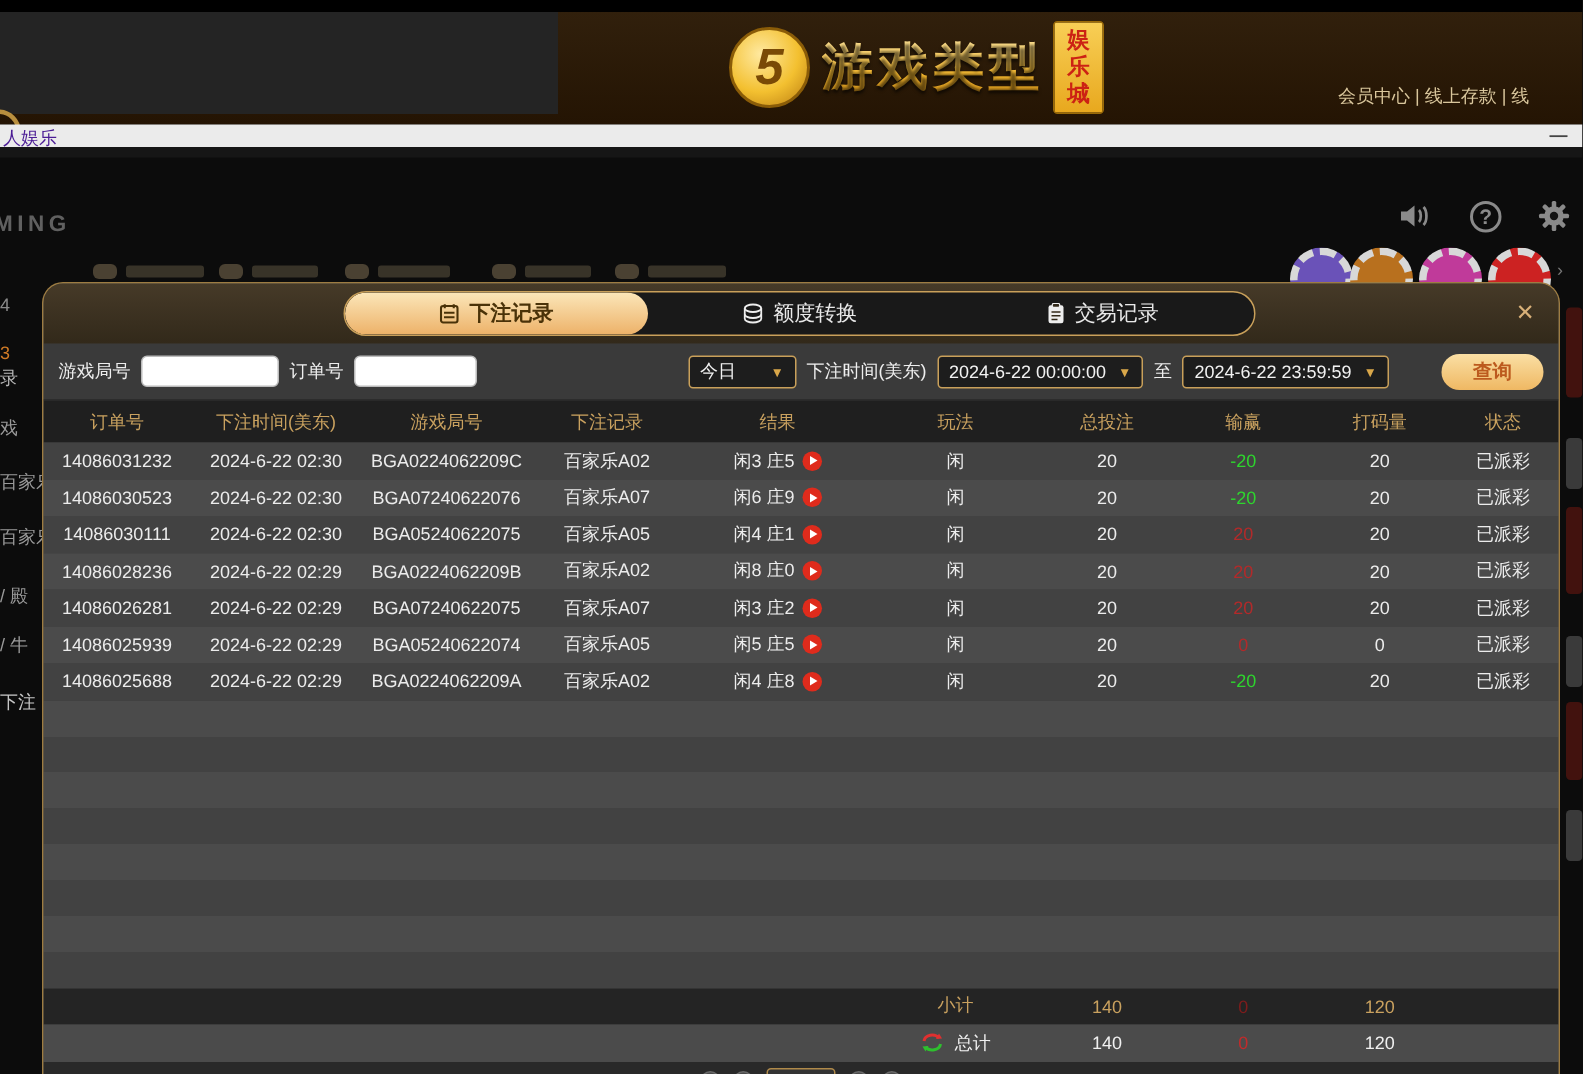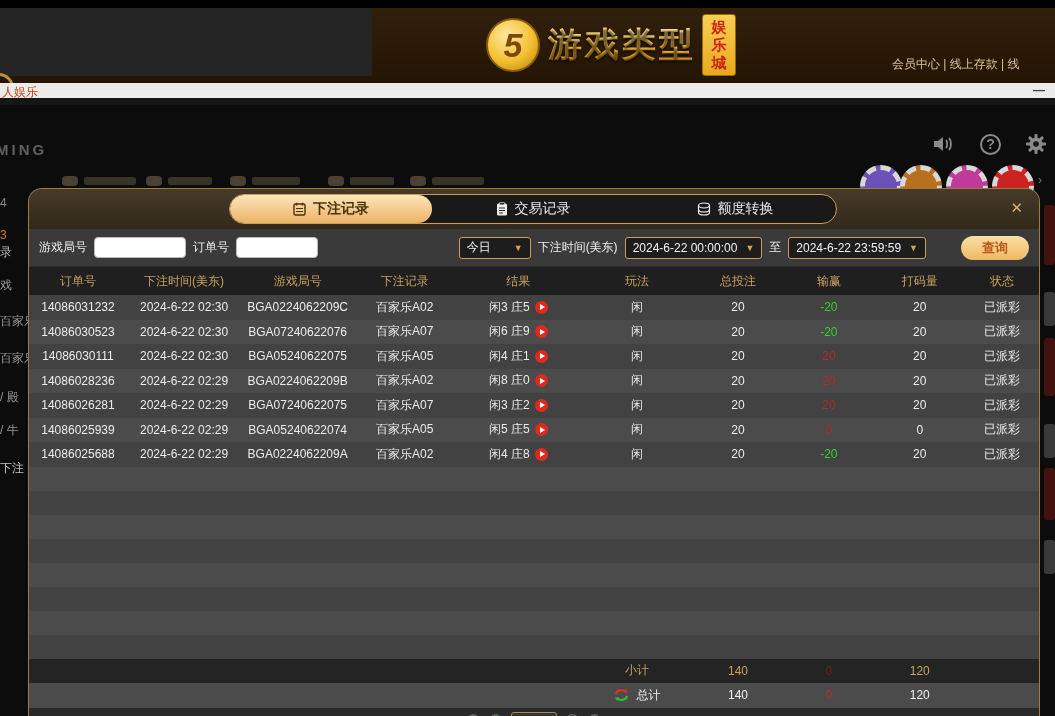--- a/index.html
+++ b/index.html
@@ -22,21 +22,21 @@
     -webkit-background-clip:text; background-clip:text; color:transparent;
     text-shadow:0 2px 2px rgba(0,0,0,.55); }
   .logo-badge { margin-left:6px; width:34px; padding:3px 0; background:linear-gradient(180deg,#f8cf56,#e8a81e);
     border:1px solid #9a6a08; border-radius:3px; display:flex; flex-direction:column; align-items:center;
     color:#cc2214; font-weight:bold; font-size:15px; line-height:18px; }
   .header-links { position:absolute; right:0; top:48px; width:163px; overflow:hidden;
     white-space:nowrap; color:#d9c69c; font-size:12px; }
 
   
   .graybar { position:absolute; left:0; top:83px; width:1055px; height:15px; background:#ebebeb; z-index:6; }
-  .graybar .tabname { position:absolute; left:2px; top:1px; color:#c2410c; }
+  .graybar .tabname { position:absolute; left:2px; top:1px; color:#4c1d95; }
   .graybar .winmin { position:absolute; right:10px; top:0px; color:#444; font-weight:bold; }
   .darkstrip { position:absolute; left:0; top:98px; width:1055px; height:7px; background:#161616; z-index:6; }
 
   
   .lobby { position:absolute; left:0; top:105px; width:1055px; height:611px; background:#0c0c0c; }
   .partner-logo { position:absolute; left:-4px; top:36px; color:#606060; font-size:15px;
     font-weight:bold; letter-spacing:3px; }
   .sys-icons { position:absolute; right:8px; top:28px; display:flex; gap:24px; align-items:center; }
   .sys-icons svg { display:block; }
   .help-circle { width:21px; height:21px; border:2px solid #8a8a8a; border-radius:50%;
@@ -222,36 +222,36 @@
           <svg width="13" height="14" viewBox="0 0 13 14">
             <rect x="1" y="2" width="11" height="11" rx="1.5" fill="none" stroke="#4a3208" stroke-width="1.4"></rect>
             <line x1="3.5" y1="0.8" x2="3.5" y2="3.5" stroke="#4a3208" stroke-width="1.4"></line>
             <line x1="9.5" y1="0.8" x2="9.5" y2="3.5" stroke="#4a3208" stroke-width="1.4"></line>
             <line x1="3" y1="6.5" x2="10" y2="6.5" stroke="#4a3208" stroke-width="1.2"></line>
             <line x1="3" y1="9.5" x2="10" y2="9.5" stroke="#4a3208" stroke-width="1.2"></line>
           </svg>
           <span>下注记录</span>
         </div>
         <div class="tab">
+          <svg width="14" height="14" viewBox="0 0 14 14">
+            <ellipse cx="7" cy="3.5" rx="5.5" ry="2.5" fill="none" stroke="#eee" stroke-width="1.2"></ellipse>
+            <path d="M1.5 3.5v4c0 1.4 2.5 2.5 5.5 2.5s5.5-1.1 5.5-2.5v-4" fill="none" stroke="#eee" stroke-width="1.2"></path>
+            <path d="M1.5 7.5v3c0 1.4 2.5 2.5 5.5 2.5s5.5-1.1 5.5-2.5v-3" fill="none" stroke="#eee" stroke-width="1.2"></path>
+          </svg>
+          <span>额度转换</span>
+        </div>
+        <div class="tab">
           <svg width="12" height="14" viewBox="0 0 12 14">
             <rect x="1" y="1.5" width="10" height="12" rx="1.5" fill="#eee"></rect>
             <rect x="3.5" y="0.3" width="5" height="2.6" rx="1" fill="#32291a" stroke="#eee" stroke-width="0.8"></rect>
             <line x1="3" y1="6" x2="9" y2="6" stroke="#32291a" stroke-width="1.1"></line>
             <line x1="3" y1="8.5" x2="9" y2="8.5" stroke="#32291a" stroke-width="1.1"></line>
             <line x1="3" y1="11" x2="7" y2="11" stroke="#32291a" stroke-width="1.1"></line>
           </svg>
           <span>交易记录</span>
-        </div>
-        <div class="tab">
-          <svg width="14" height="14" viewBox="0 0 14 14">
-            <ellipse cx="7" cy="3.5" rx="5.5" ry="2.5" fill="none" stroke="#eee" stroke-width="1.2"></ellipse>
-            <path d="M1.5 3.5v4c0 1.4 2.5 2.5 5.5 2.5s5.5-1.1 5.5-2.5v-4" fill="none" stroke="#eee" stroke-width="1.2"></path>
-            <path d="M1.5 7.5v3c0 1.4 2.5 2.5 5.5 2.5s5.5-1.1 5.5-2.5v-3" fill="none" stroke="#eee" stroke-width="1.2"></path>
-          </svg>
-          <span>额度转换</span>
         </div>
       </div>
       <span class="modal-close">✕</span>
     </div>
 
     <div class="filters">
       <span class="lbl">游戏局号</span>
       <input class="txt-input" type="text" style="">
       <span class="lbl">订单号</span>
       <input class="txt-input short" type="text" style="">

